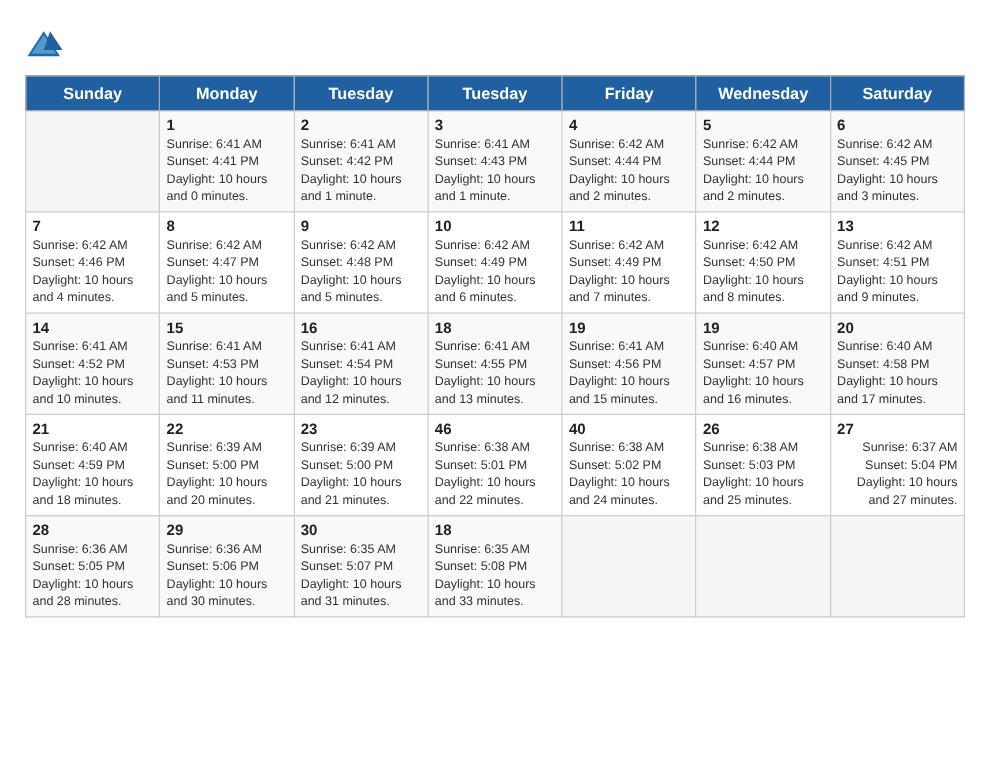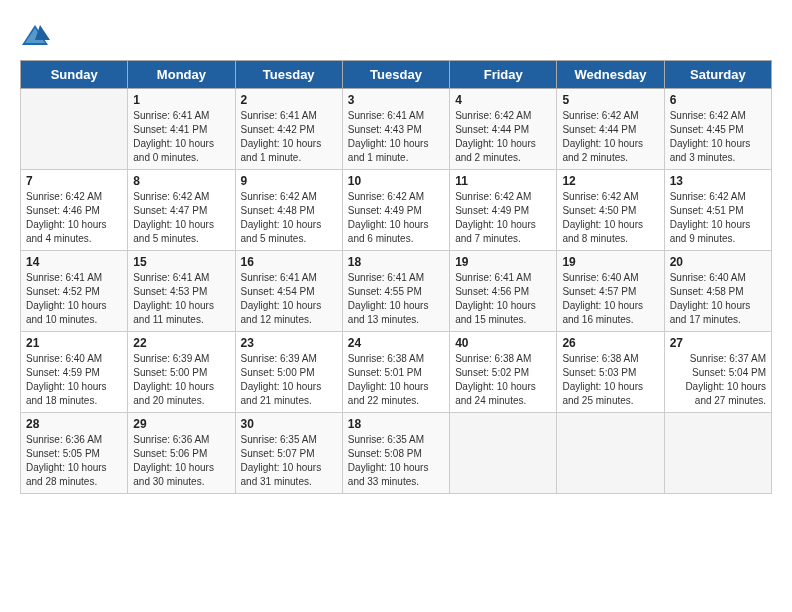--- a/index.html
+++ b/index.html
@@ -290,21 +290,21 @@
 and 20 minutes.</div>
         </td>
         <td>
           <span class="day-number">23</span>
           <div class="day-info" style="white-space: pre-line;">Sunrise: 6:39 AM
 Sunset: 5:00 PM
 Daylight: 10 hours
 and 21 minutes.</div>
         </td>
         <td>
-          <span class="day-number">24</span>
+          <span class="day-number">46</span>
           <div class="day-info" style="white-space: pre-line;">Sunrise: 6:38 AM
 Sunset: 5:01 PM
 Daylight: 10 hours
 and 22 minutes.</div>
         </td>
         <td>
           <span class="day-number">40</span>
           <div class="day-info" style="white-space: pre-line;">Sunrise: 6:38 AM
 Sunset: 5:02 PM
 Daylight: 10 hours

